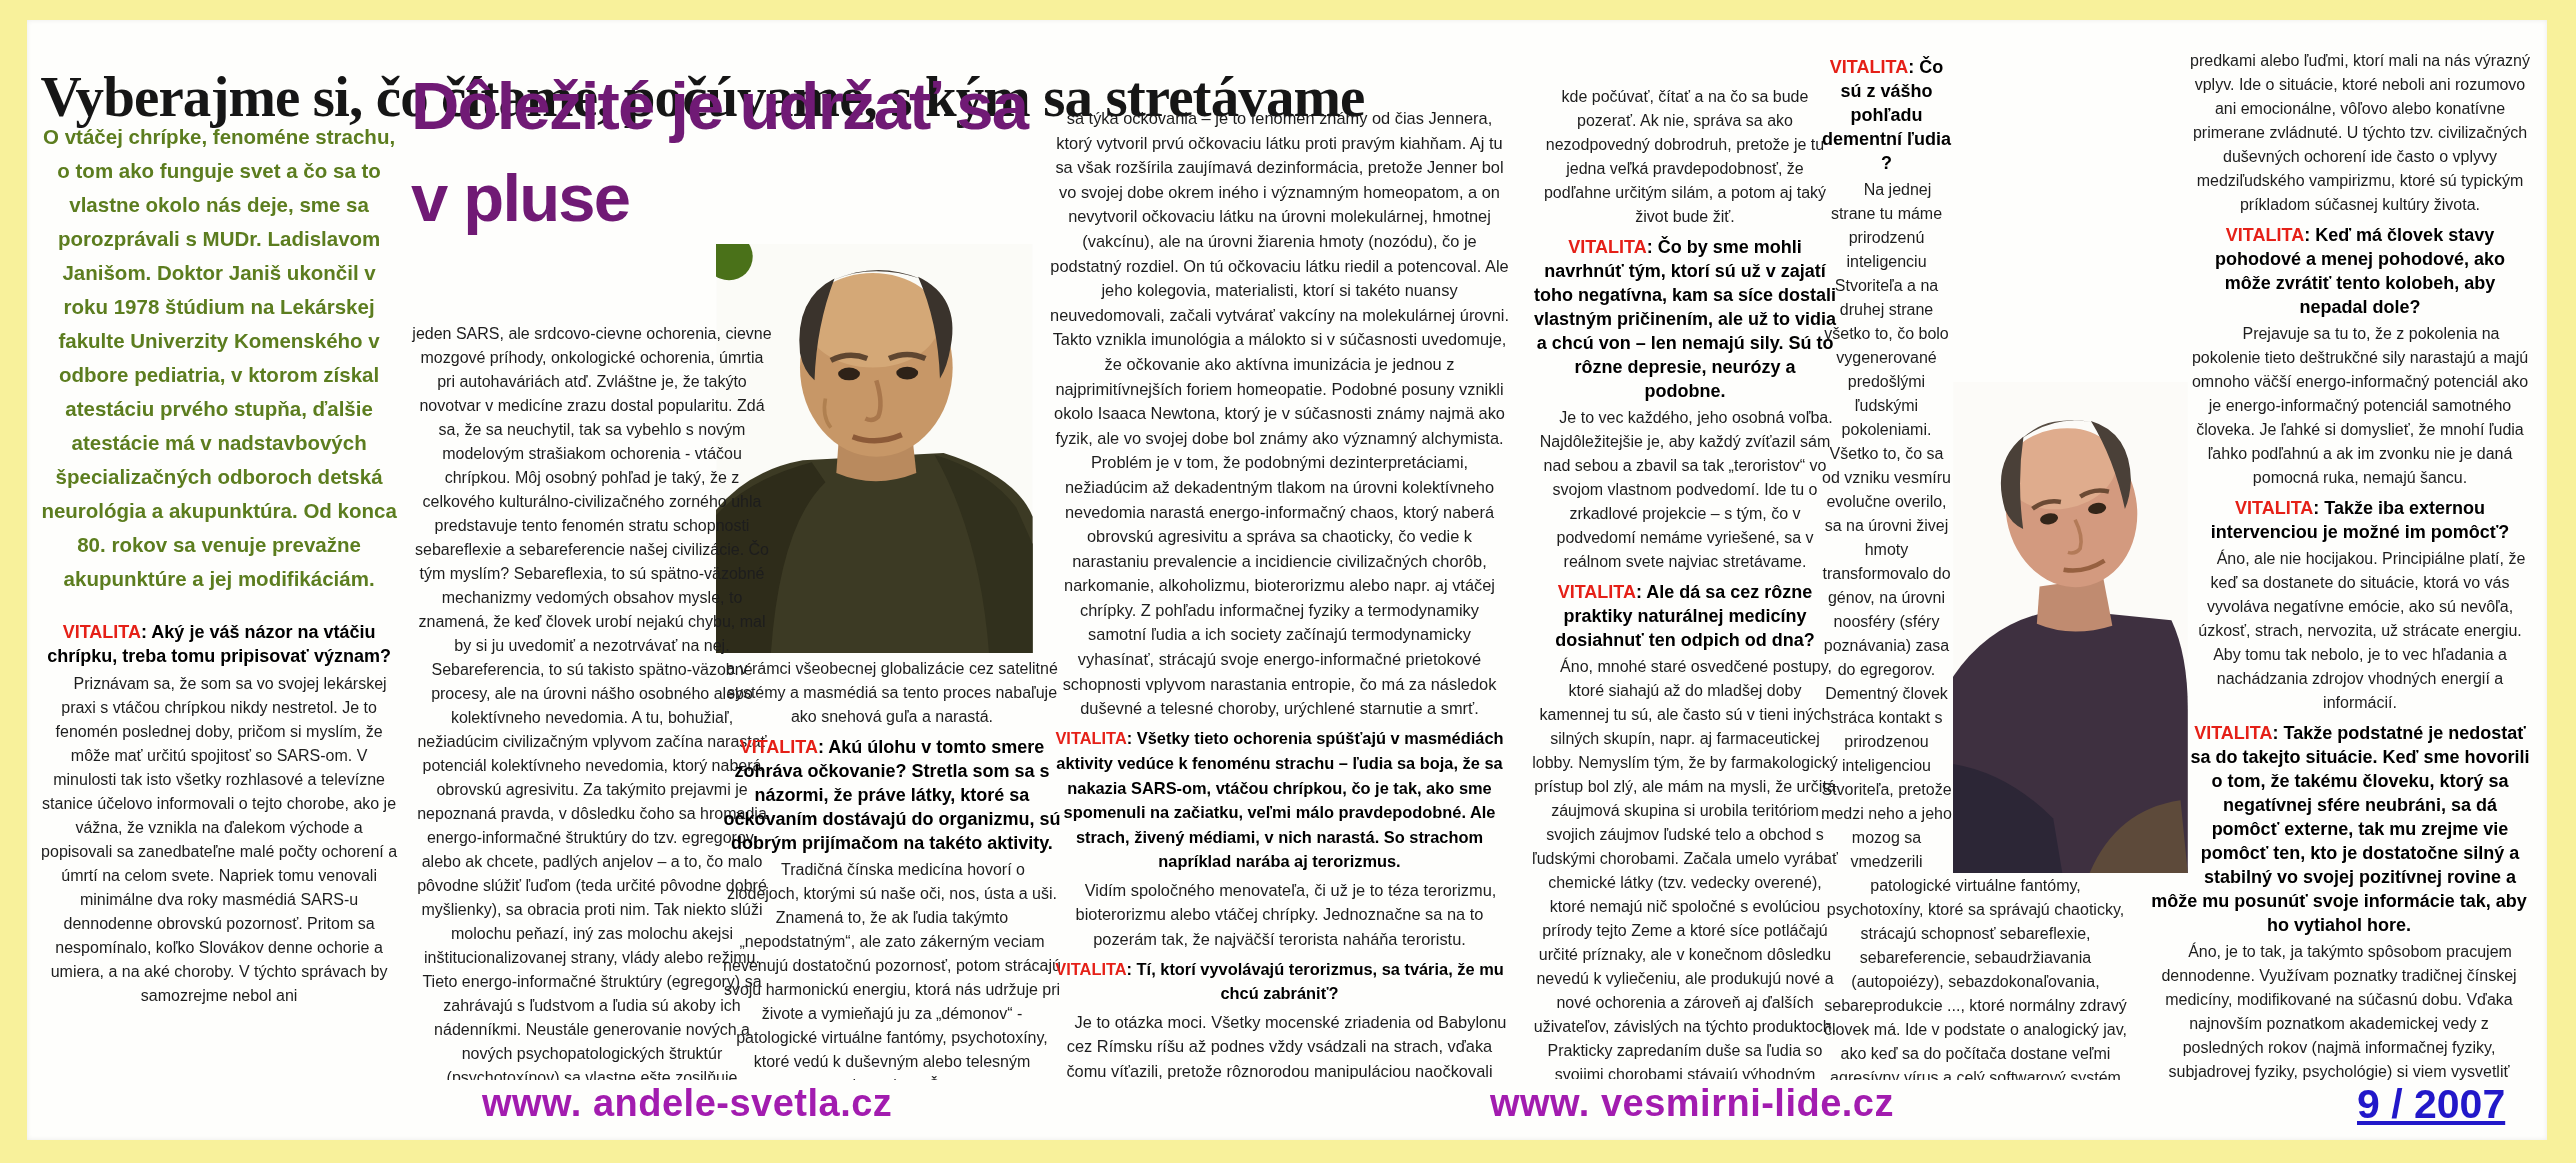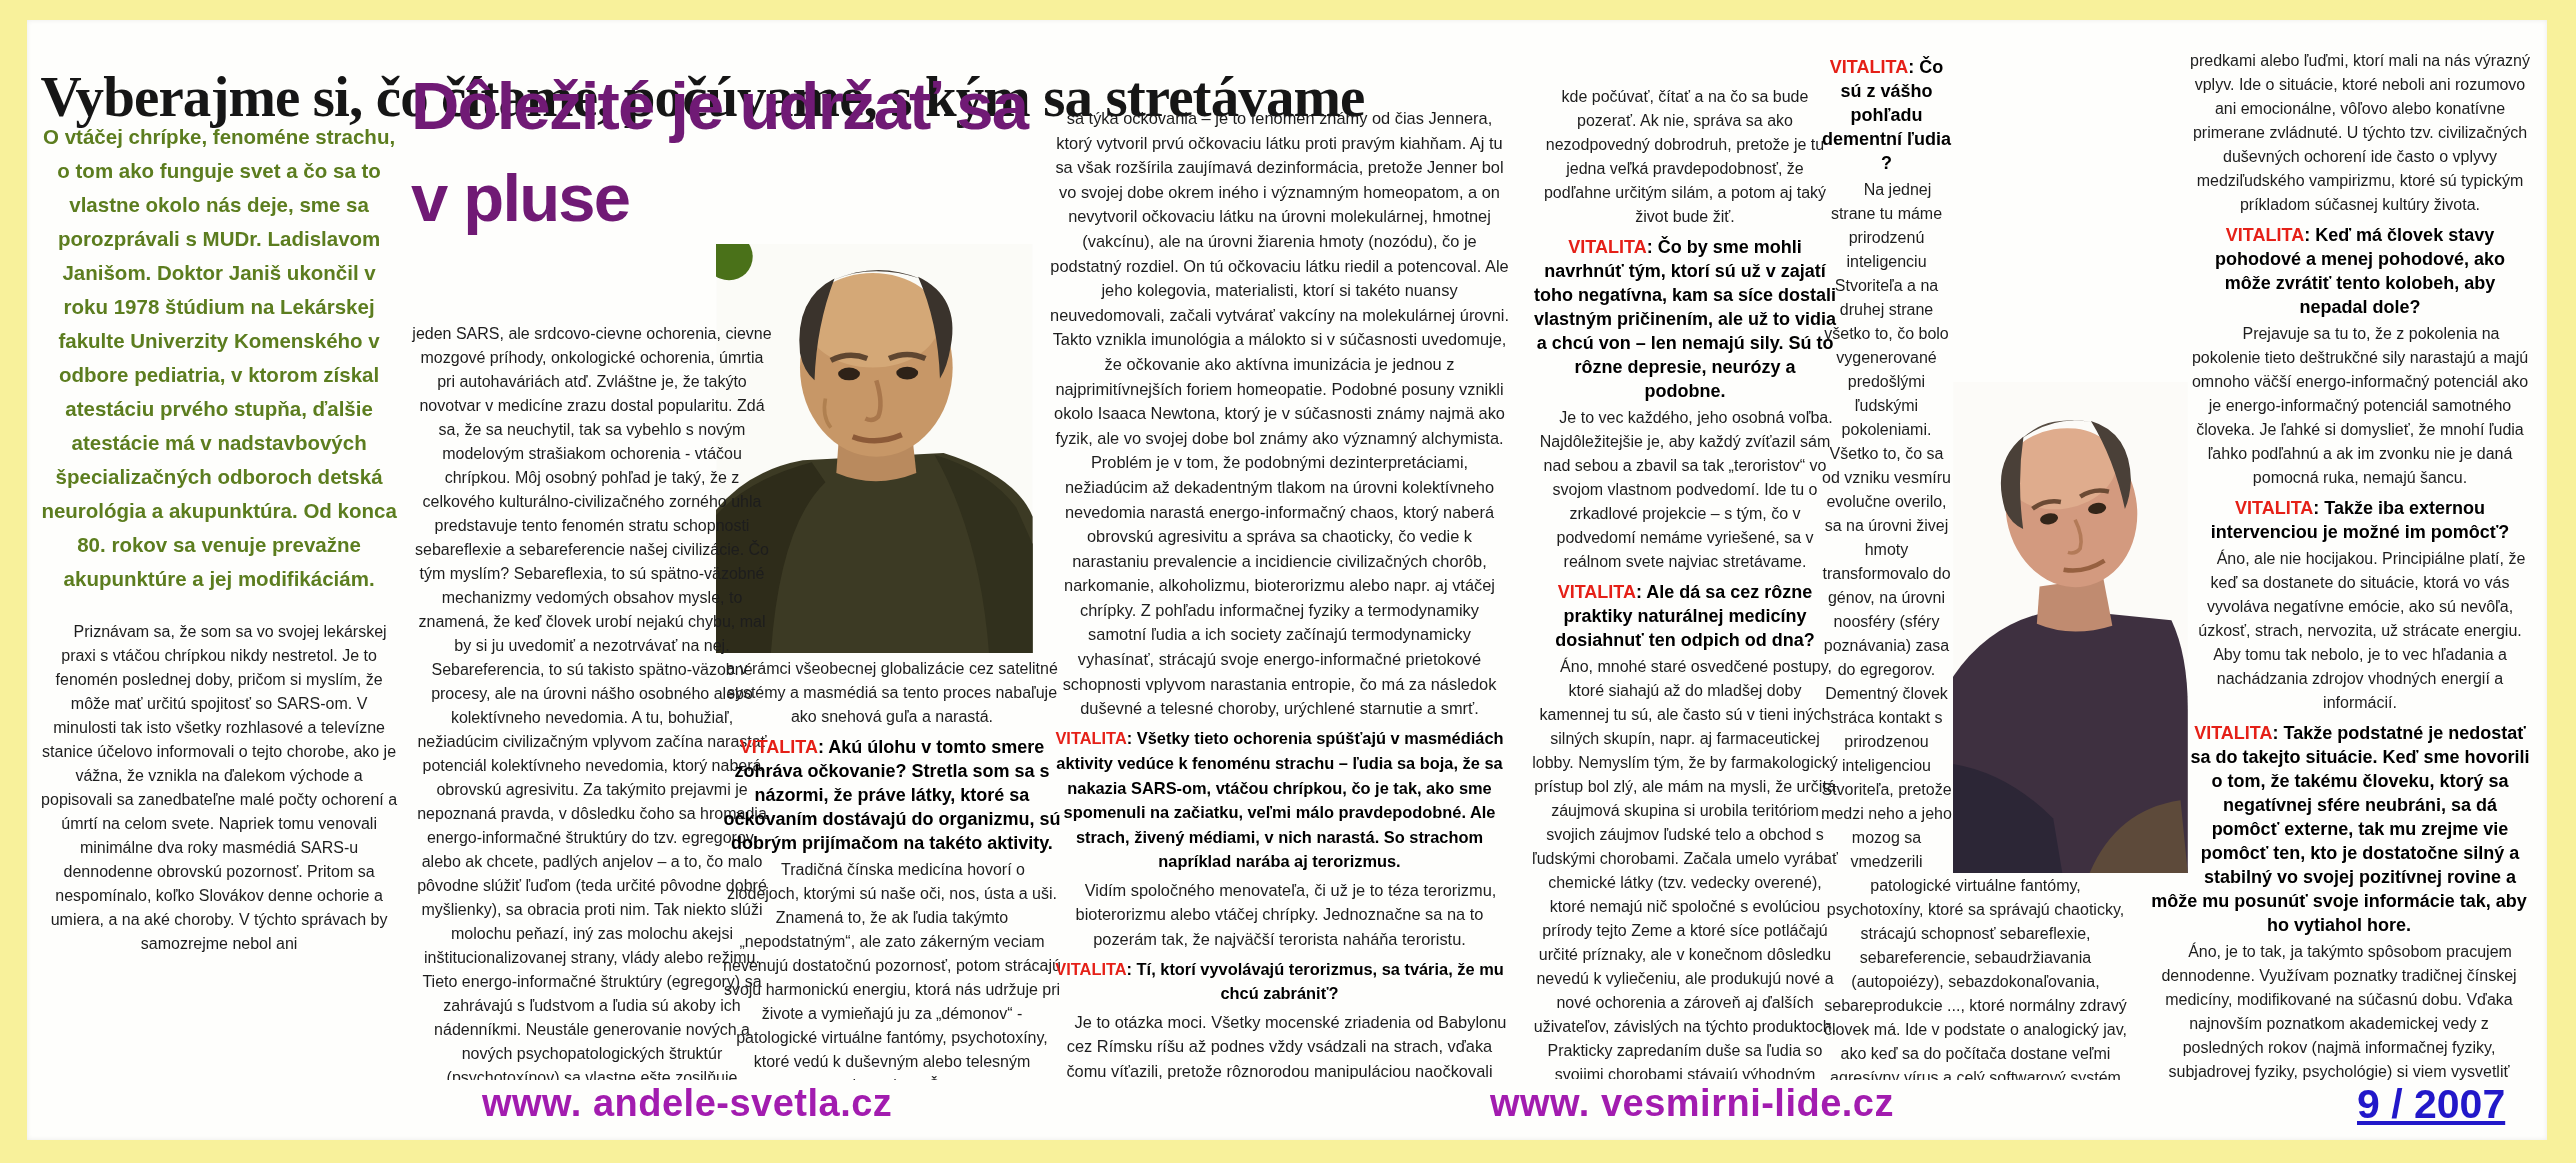--- a/index.html
+++ b/index.html
@@ -113,20 +113,21 @@
         <ellipse cx="104" cy="146" rx="10" ry="6" fill="#332519"></ellipse>
         <ellipse cx="158" cy="144" rx="10" ry="6" fill="#332519"></ellipse>
         <path d="M132 152 Q138 172 132 184 Q126 190 118 186" stroke="#b37a58" stroke-width="4" fill="none"></path>
         <path d="M110 204 Q132 212 156 202" stroke="#966040" stroke-width="5" fill="none"></path>
       </g>
     </svg>
   </div>
 
   <div class="col col1">
       <p class="blk intro">O vtáčej chrípke, fenoméne strachu, o tom ako funguje svet a čo sa to vlastne okolo nás deje, sme sa porozprávali s MUDr. Ladislavom Janišom. Doktor Janiš ukončil v roku 1978 štúdium na Lekárskej fakulte Univerzity Komenského v odbore pediatria, v ktorom získal atestáciu prvého stupňa, ďalšie atestácie má v nadstavbových špecializačných odboroch detská neurológia a akupunktúra. Od konca 80. rokov sa venuje prevažne akupunktúre a jej modifikáciám.</p>
+      <p class="blk q"><span class="vit">VITALITA</span>: <span>Aký je váš názor na vtáčiu chrípku, treba tomu pripisovať význam?</span></p>
       <p class="blk a">Priznávam sa, že som sa vo svojej lekárskej praxi s vtáčou chrípkou nikdy nestretol. Je to fenomén poslednej doby, pričom si myslím, že môže mať určitú spojitosť so SARS-om. V minulosti tak isto všetky rozhlasové a televízne stanice účelovo informovali o tejto chorobe, ako je vážna, že vznikla na ďalekom východe a popisovali sa zanedbateľne malé počty ochorení a úmrtí na celom svete. Napriek tomu venovali minimálne dva roky masmédiá SARS-u dennodenne obrovskú pozornosť. Pritom sa nespomínalo, koľko Slovákov denne ochorie a umiera, a na aké choroby. V týchto správach by samozrejme nebol ani</p>
     </div>
   <div class="col col2">
       <p class="blk cont">jeden SARS, ale srdcovo-cievne ochorenia, cievne mozgové príhody, onkologické ochorenia, úmrtia pri autohaváriách atď. Zvláštne je, že takýto novotvar v medicíne zrazu dostal popularitu. Zdá sa, že sa neuchytil, tak sa vybehlo s novým modelovým strašiakom ochorenia - vtáčou chrípkou.  Môj osobný pohľad je taký, že z celkového kulturálno-civilizačného zorného uhla predstavuje tento fenomén  stratu schopnosti sebareflexie a sebareferencie našej civilizácie. Čo tým myslím? Sebareflexia, to sú spätno-väzobné mechanizmy vedomých obsahov mysle, to znamená, že keď človek urobí nejakú chybu, mal by si ju uvedomiť a nezotrvávať na nej. Sebareferencia, to sú takisto spätno-väzobné procesy, ale na úrovni nášho osobného alebo kolektívneho nevedomia. A tu, bohužiaľ, nežiadúcim civilizačným vplyvom začína narastať potenciál kolektívneho nevedomia, ktorý naberá obrovskú agresivitu. Za takýmito prejavmi je nepoznaná pravda, v dôsledku čoho sa hromadia energo-informačné štruktúry do tzv. egregorov, alebo ak chcete, padlých anjelov – a to, čo malo pôvodne slúžiť ľuďom (teda určité pôvodne dobré myšlienky), sa obracia proti nim. Tak niekto slúži molochu peňazí, iný zas molochu akejsi inštitucionalizovanej strany, vlády alebo režimu. Tieto energo-informačné štruktúry (egregory) sa zahrávajú s ľudstvom a ľudia sú akoby ich nádenníkmi. Neustále generovanie nových a nových psychopatologických štruktúr (psychotoxínov) sa vlastne ešte zosilňuje</p>
     </div>
   <div class="col col3">
       <p class="blk cont">a v rámci všeobecnej globalizácie cez satelitné systémy a masmédiá sa tento proces nabaľuje ako snehová guľa a narastá.</p>
       <p class="blk q"><span class="vit">VITALITA</span>: <span>Akú úlohu v tomto smere zohráva očkovanie? Stretla som sa s názormi, že práve látky, ktoré sa očkovaním dostávajú do organizmu, sú dobrým prijímačom na takéto aktivity.</span></p>
       <p class="blk a">Tradičná čínska medicína hovorí o zlodejoch, ktorými  sú naše oči, nos, ústa a uši. Znamená to, že ak ľudia takýmto „nepodstatným“, ale zato zákerným veciam nevenujú dostatočnú pozornosť, potom strácajú svoju harmonickú energiu, ktorá nás udržuje pri živote a vymieňajú ju za „démonov“ - patologické virtuálne fantómy, psychotoxíny, ktoré vedú k duševným alebo telesným ochoreniam. Čo</p>
     </div>

